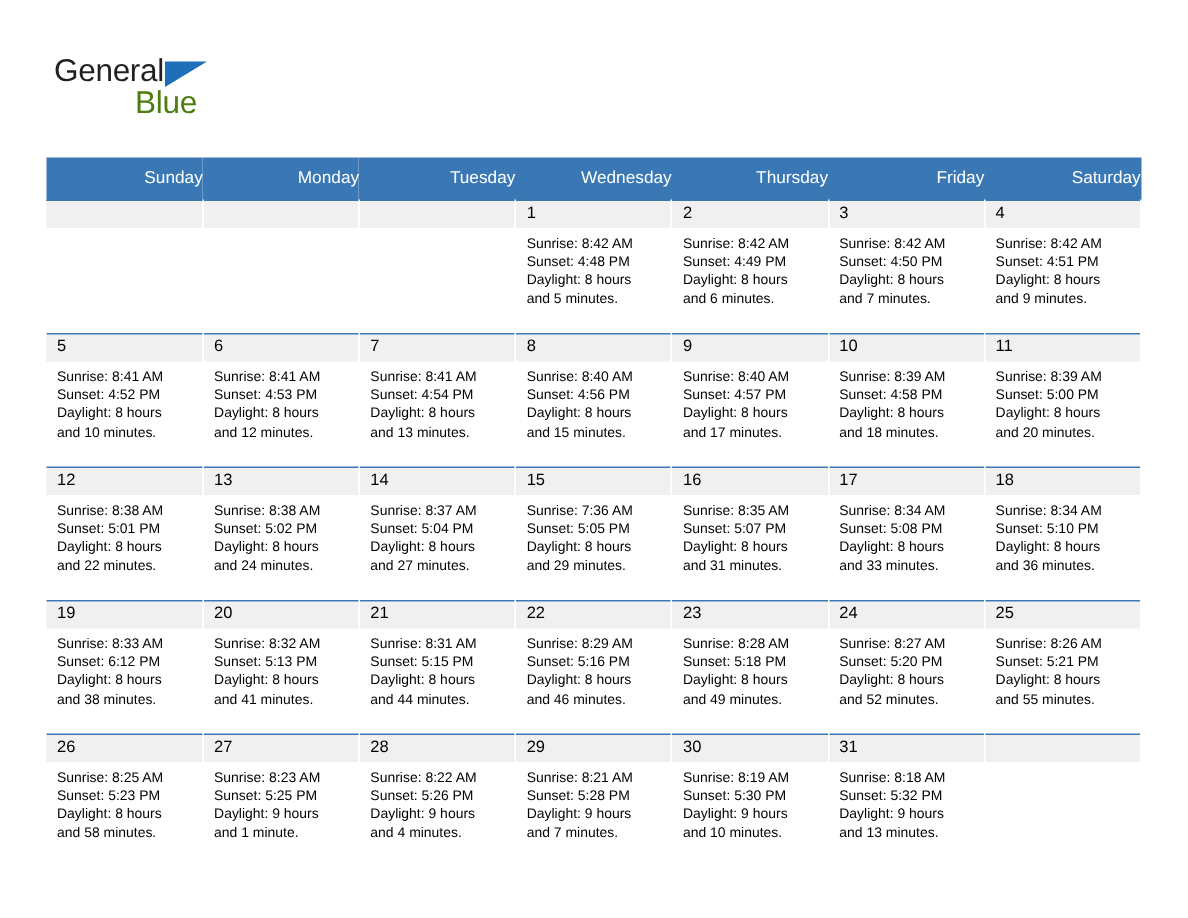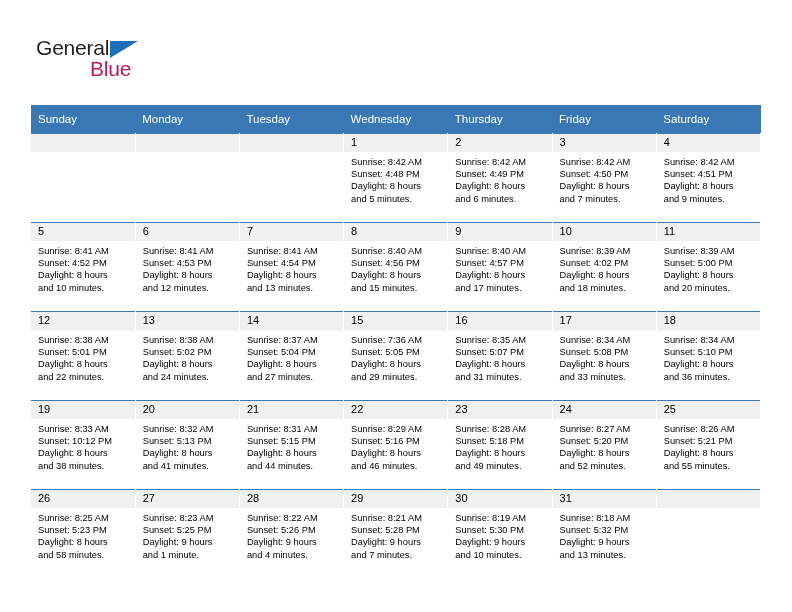--- a/index.html
+++ b/index.html
@@ -53,21 +53,21 @@
     height: 0;
     border-left: 28px solid #1e6fba;
     border-bottom: 17px solid transparent;
   }
   .logo-blue {
     position: absolute;
     left: 54px;
     top: 21px;
     font-size: 21px;
     letter-spacing: -0.2px;
-    color: #be185d;
+    color: #4d7c0f;
     font-family: "Liberation Sans", sans-serif;
   }
 
   .title-block {
     position: absolute;
     right: 36px;
     top: 30px;
     text-align: right;
   }
   .cal-title {
@@ -91,21 +91,21 @@
     top: 105px;
     width: 730px;
     border-collapse: collapse;
     table-layout: fixed;
   }
   .calendar th {
     background: #3a78b5;
     color: #ffffff;
     font-size: 11.5px;
     font-weight: normal;
-    text-align: left;
+    text-align: right;
     padding: 5px 0 5px 7px;
     height: 18px;
     border: none;
   }
   .calendar td {
     vertical-align: top;
     padding: 0;
     width: 104.28px;
     height: 88px;
     border-top: 1px solid #3a78b5;
@@ -273,21 +273,21 @@
               <div>Sunrise: 8:40 AM</div>
               <div>Sunset: 4:57 PM</div>
               <div>Daylight: 8 hours</div>
               <div>and 17 minutes.</div>
             </div>
           </td>
           <td class="day-cell">
             <div class="daynum-band">10</div>
             <div class="cell-body">
               <div>Sunrise: 8:39 AM</div>
-              <div>Sunset: 4:02 PM</div>
+              <div>Sunset: 4:58 PM</div>
               <div>Daylight: 8 hours</div>
               <div>and 18 minutes.</div>
             </div>
           </td>
           <td class="day-cell">
             <div class="daynum-band">11</div>
             <div class="cell-body">
               <div>Sunrise: 8:39 AM</div>
               <div>Sunset: 5:00 PM</div>
               <div>Daylight: 8 hours</div>
@@ -358,21 +358,21 @@
               <div>Daylight: 8 hours</div>
               <div>and 36 minutes.</div>
             </div>
           </td>
         </tr>
         <tr class="week-row">
           <td class="day-cell">
             <div class="daynum-band">19</div>
             <div class="cell-body">
               <div>Sunrise: 8:33 AM</div>
-              <div>Sunset: 10:12 PM</div>
+              <div>Sunset: 6:12 PM</div>
               <div>Daylight: 8 hours</div>
               <div>and 38 minutes.</div>
             </div>
           </td>
           <td class="day-cell">
             <div class="daynum-band">20</div>
             <div class="cell-body">
               <div>Sunrise: 8:32 AM</div>
               <div>Sunset: 5:13 PM</div>
               <div>Daylight: 8 hours</div>

